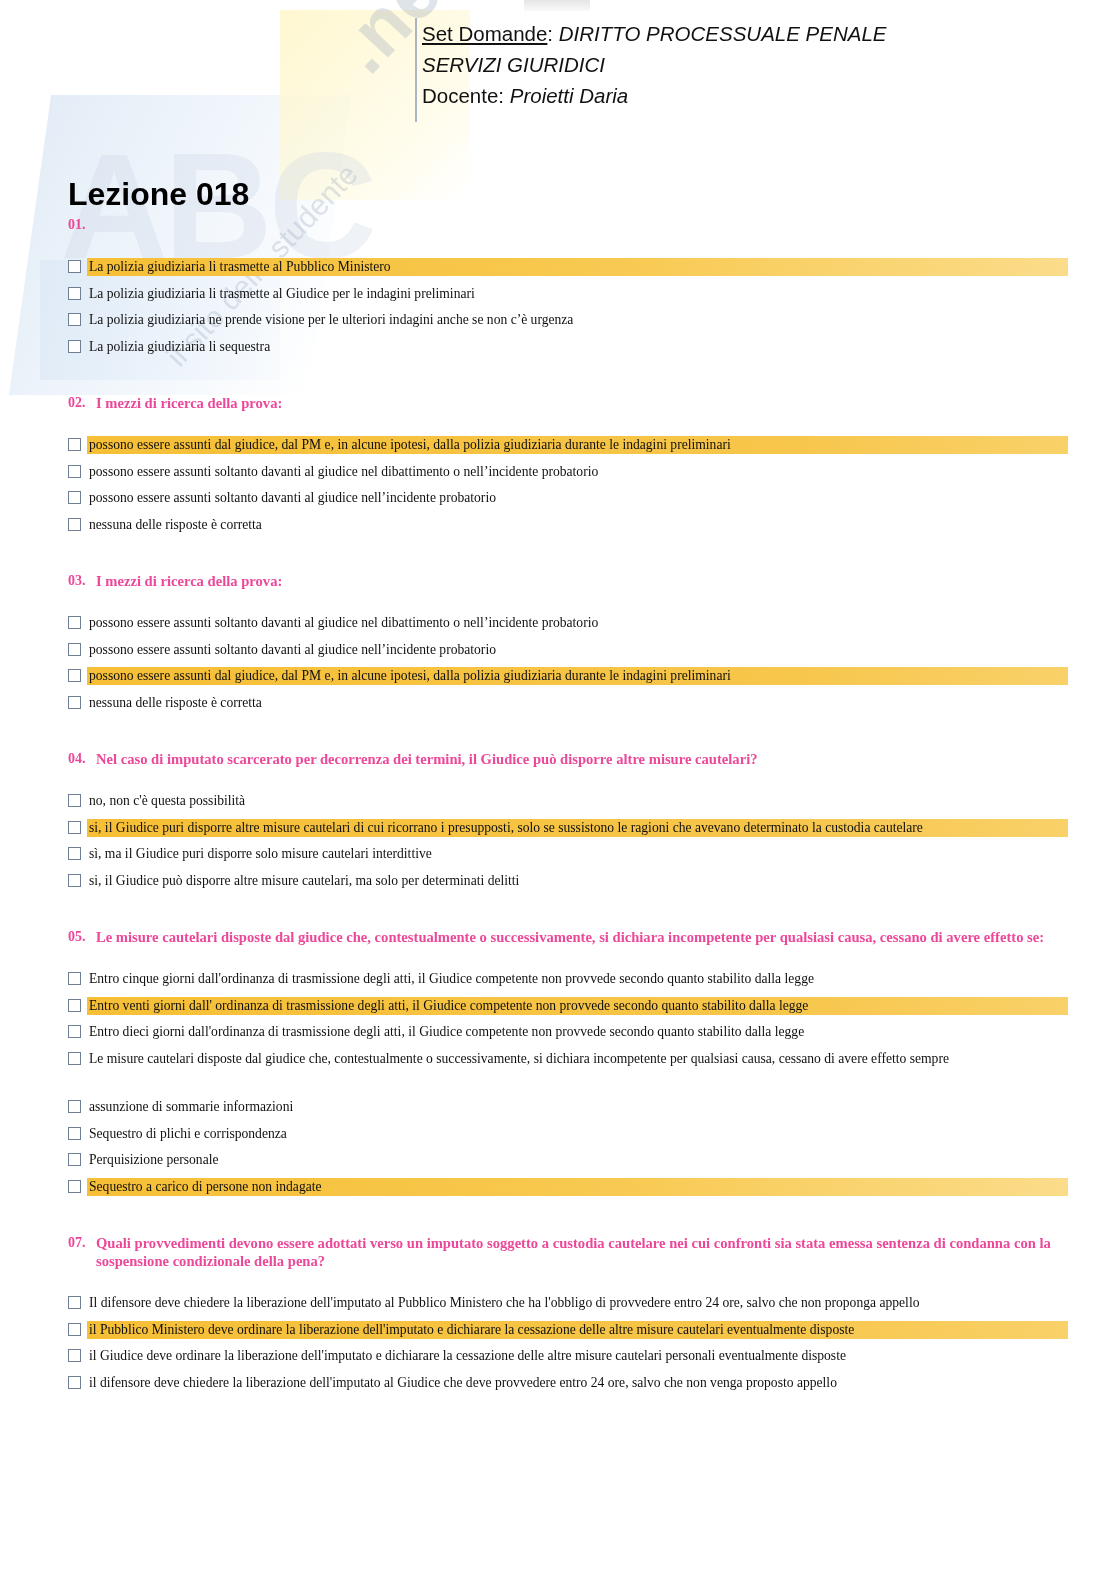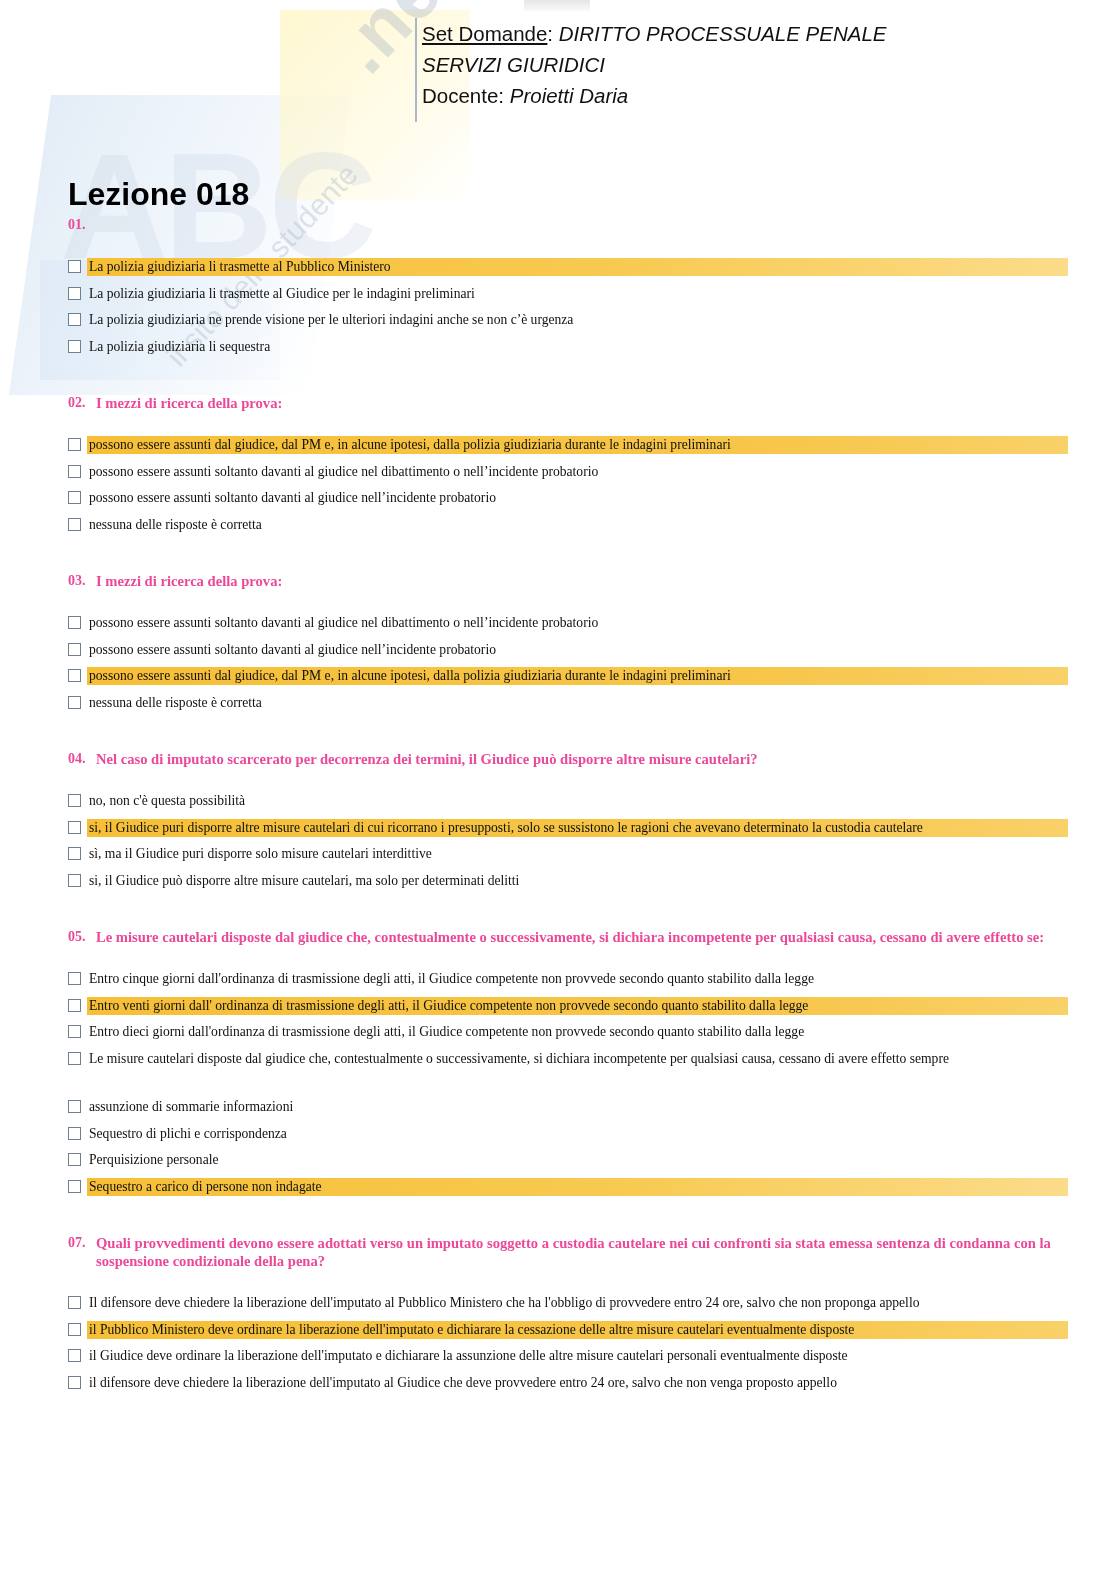--- a/index.html
+++ b/index.html
@@ -375,21 +375,21 @@
           <div class="opt-row wide">
             <span class="checkbox"></span>
             <span class="opt-text">Il difensore deve chiedere la liberazione dell'imputato al Pubblico Ministero che ha l'obbligo di provvedere entro 24 ore, salvo che non proponga appello</span>
           </div>
           <div class="opt-row wide">
             <span class="checkbox"></span>
             <span class="opt-text hl">il Pubblico Ministero deve ordinare la liberazione dell'imputato e dichiarare la cessazione delle altre misure cautelari eventualmente disposte</span>
           </div>
           <div class="opt-row wide">
             <span class="checkbox"></span>
-            <span class="opt-text">il Giudice deve ordinare la liberazione dell'imputato e dichiarare la assunzione delle altre misure cautelari personali eventualmente disposte</span>
+            <span class="opt-text">il Giudice deve ordinare la liberazione dell'imputato e dichiarare la cessazione delle altre misure cautelari personali eventualmente disposte</span>
           </div>
           <div class="opt-row wide">
             <span class="checkbox"></span>
             <span class="opt-text">il difensore deve chiedere la liberazione dell'imputato al Giudice che deve provvedere entro 24 ore, salvo che non venga proposto appello</span>
           </div>
           <div class="gap-md"></div>
         </div>
       </div>
 
   </div>

